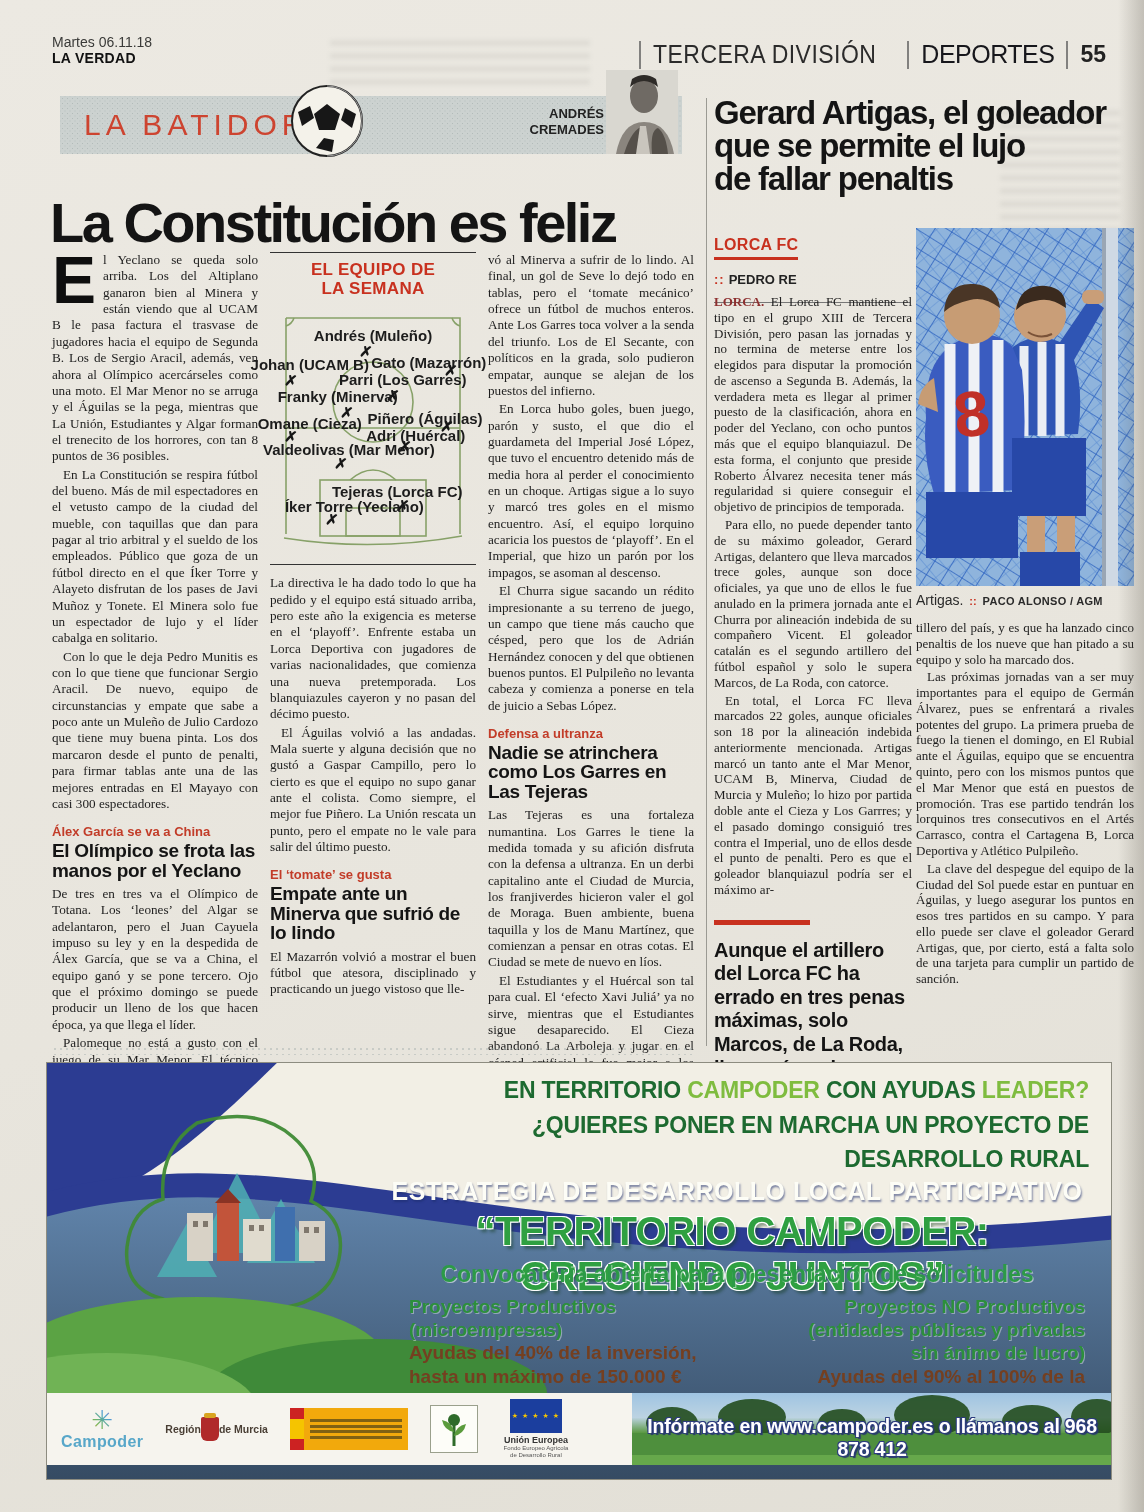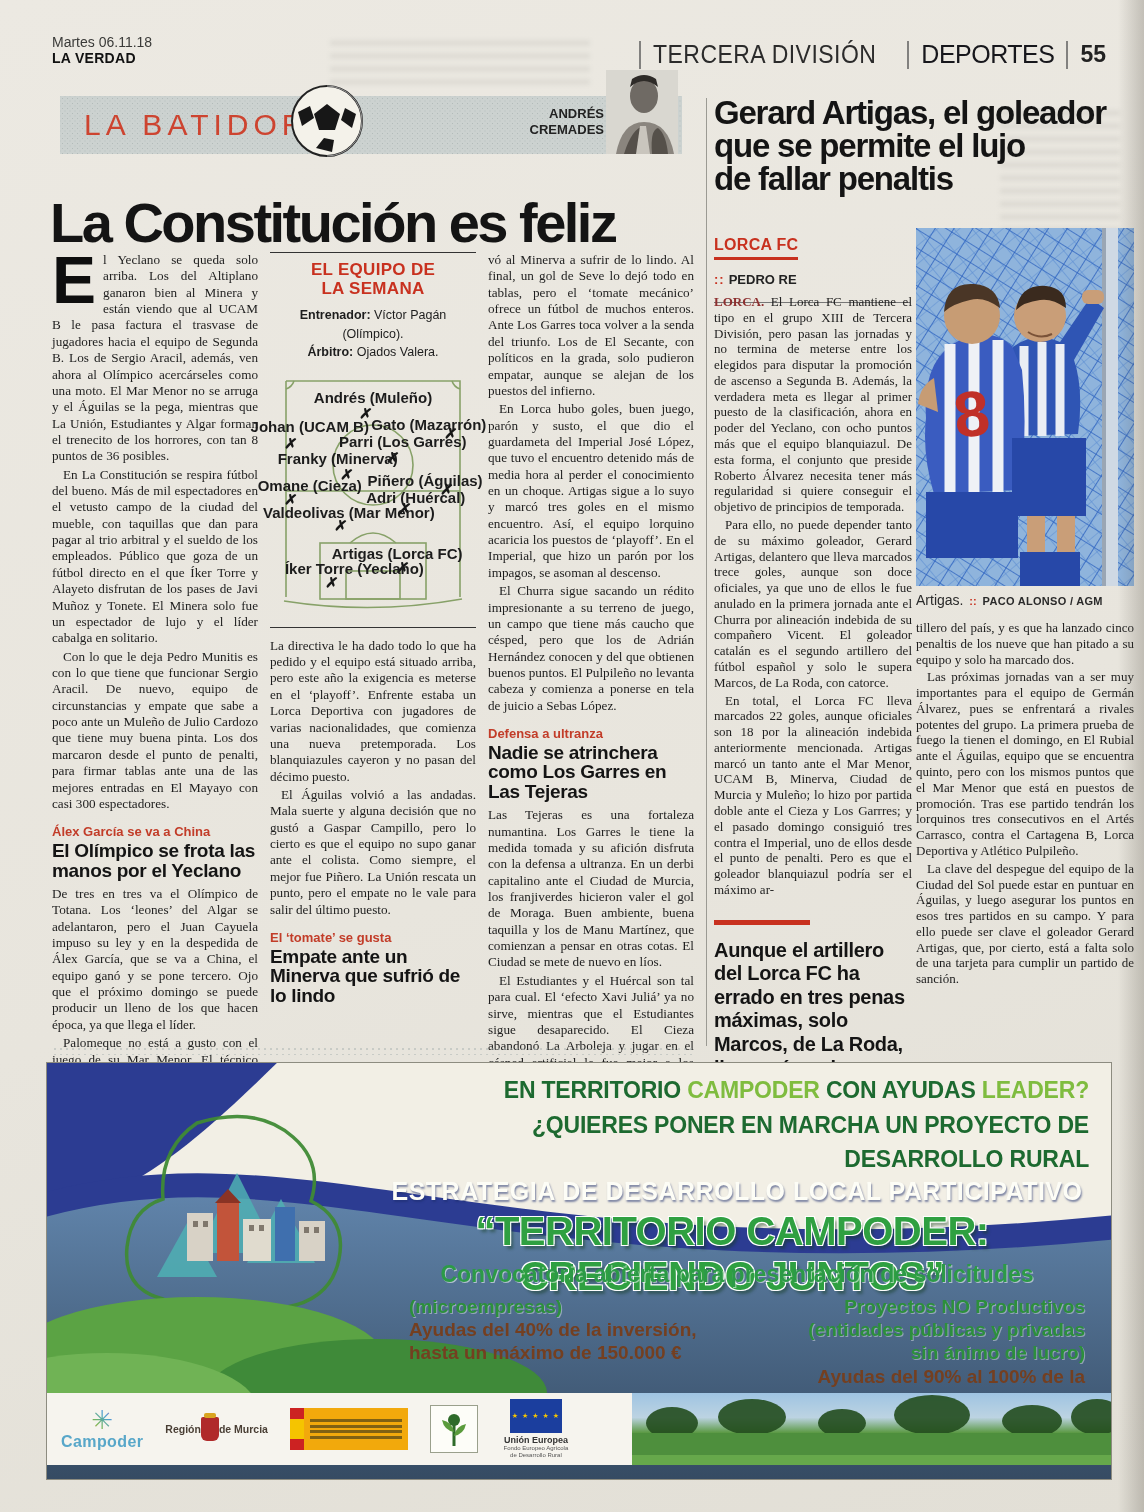--- a/index.html
+++ b/index.html
@@ -198,24 +198,20 @@
       <p class="bp">De tres en tres va el Olímpico de Totana. Los ‘leones’ del Algar se adelantaron, pero el Juan Cayuela impuso su ley y en la despedida de Álex García, que se va a China, el equipo ganó y se pone tercero. Ojo que el próximo domingo se puede producir un lleno de los que hacen época, ya que llega el líder.</p>
       <p class="bp">Palomeque no está a gusto con el juego de su Mar Menor. El técnico algareño sigue buscando más allá.</p>
     </div>
 
   <div class="col" id="col2">
     <div class="tow">
       <div class="tow-title">
         <div>EL EQUIPO DE</div>
         <div>LA SEMANA</div>
       </div>
-      <div class="tow-credits">
-        <div><b>Entrenador:</b> <span>Víctor Pagán (Olímpico).</span></div>
-        <div><b>Árbitro:</b> <span>Ojados Valera.</span></div>
-      </div>
       <div class="pitch" id="pitch">
         <svg viewBox="0 0 186 244">
           <g fill="none" stroke="#7d9a5c" stroke-width="1.6" opacity="0.9">
             <path d="M6,8 H180 V224 M6,8 V224"></path>
             <path d="M4,228 Q93,242 182,226"></path>
             <line x1="6" y1="118" x2="180" y2="118"></line>
             <circle cx="93" cy="92" r="40"></circle>
             <rect x="40" y="170" width="106" height="56"></rect>
             <rect x="66" y="198" width="54" height="28"></rect>
             <path d="M70,170 Q93,150 116,170"></path>
@@ -234,32 +230,33 @@
             <div class="pl-label" style="left: 31%; top: 35%;">Franky (Minerva)</div>
             <div class="pl-marker" style="left: 36%; top: 42%;">✗</div>
             <div class="pl-label" style="left: 16%; top: 46%;">Omane (Cieza)</div>
             <div class="pl-marker" style="left: 6%; top: 52%;">✗</div>
             <div class="pl-label" style="left: 78%; top: 44%;">Piñero (Águilas)</div>
             <div class="pl-marker" style="left: 90%; top: 48%;">✗</div>
             <div class="pl-label" style="left: 73%; top: 51%;">Adri (Huércal)</div>
             <div class="pl-marker" style="left: 67%; top: 56%;">✗</div>
             <div class="pl-label" style="left: 37%; top: 57%;">Valdeolivas (Mar Menor)</div>
             <div class="pl-marker" style="left: 33%; top: 63%;">✗</div>
-            <div class="pl-label" style="left: 63%; top: 74%;">Artigas (Lorca FC)</div>
+            <div class="pl-label" style="left: 63%; top: 74%;">Tejeras (Lorca FC)</div>
             <div class="pl-marker" style="left: 66%; top: 80%;">✗</div>
             <div class="pl-label" style="left: 40%; top: 80%;">Íker Torre (Yeclano)</div>
             <div class="pl-marker" style="left: 28%; top: 86%;">✗</div>
           </div>
       </div>
     </div>
     <div id="col2-flow">
         <p class="bp">La directiva le ha dado todo lo que ha pedido y el equipo está situado arriba, pero este año la exigencia es meterse en el ‘playoff’. Enfrente estaba un Lorca Deportiva con jugadores de varias nacionalidades, que comienza una nueva pretemporada. Los blanquiazules cayeron y no pasan del décimo puesto.</p>
         <p class="bp">El Águilas volvió a las andadas. Mala suerte y alguna decisión que no gustó a Gaspar Campillo, pero lo cierto es que el equipo no supo ganar ante el colista. Como siempre, el mejor fue Piñero. La Unión rescata un punto, pero el empate no le vale para salir del último puesto.</p>
         <div class="kicker">El ‘tomate’ se gusta</div>
         <div class="subhead">Empate ante un Minerva que sufrió de lo lindo</div>
+        <p class="bp">El Mazarrón volvió a mostrar el buen fútbol que atesora, disciplinado y practicando un juego vistoso que lle-</p>
       </div>
   </div>
 
   <div class="col" id="col3">
       <p class="bp">vó al Minerva a sufrir de lo lindo. Al final, un gol de Seve lo dejó todo en tablas, pero el ‘tomate mecánico’ ofrece un fútbol de muchos enteros. Ante Los Garres toca volver a la senda del triunfo. Los de El Secante, con políticos en la grada, solo pudieron empatar, aunque se alejan de los puestos del infierno.</p>
       <p class="bp">En Lorca hubo goles, buen juego, parón y susto, el que dio el guardameta del Imperial José López, que tuvo el encuentro detenido más de media hora al perder el conocimiento en un choque. Artigas sigue a lo suyo y marcó tres goles en el mismo encuentro. Así, el equipo lorquino acaricia los puestos de ‘playoff’. En el Imperial, que hizo un parón por los impagos, se asoman al descenso.</p>
       <p class="bp">El Churra sigue sacando un rédito impresionante a su terreno de juego, un campo que tiene más caucho que césped, pero que los de Adrián Hernández conocen y del que obtienen buenos puntos. El Pulpileño no levanta cabeza y comienza a ponerse en tela de juicio a Sebas López.</p>
       <div class="kicker">Defensa a ultranza</div>
       <div class="subhead">Nadie se atrinchera como Los Garres en Las Tejeras</div>
       <p class="bp">Las Tejeras es una fortaleza numantina. Los Garres le tiene la medida tomada y su afición disfruta con la defensa a ultranza. En un derbi capitalino ante el Ciudad de Murcia, los franjiverdes hicieron valer el gol de Moraga. Buen ambiente, buena taquilla y los de Manu Martínez, que comienzan a pensar en otras cotas. El Ciudad se mete de nuevo en líos.</p>
@@ -396,20 +393,21 @@
         <span class="lt">LEADER?</span>
       </div>
       <div>¿QUIERES PONER EN MARCHA UN PROYECTO DE DESARROLLO RURAL</div>
     </div>
 
     <div class="ad-strategy">ESTRATEGIA DE DESARROLLO LOCAL PARTICIPATIVO</div>
     <div class="ad-title">“TERRITORIO CAMPODER: CRECIENDO JUNTOS”</div>
     <div class="ad-subtitle">Convocatoria abierta para presentación de solicitudes</div>
 
     <div class="ad-colL">
+      <div class="ad-green">Proyectos Productivos</div>
       <div class="ad-green">(microempresas)</div>
       <div class="ad-brown">Ayudas del 40% de la inversión,</div>
       <div class="ad-brown">hasta un máximo de 150.000 €</div>
     </div>
     <div class="ad-colR">
       <div class="ad-green">Proyectos NO Productivos</div>
       <div class="ad-green">(entidades públicas y privadas</div>
       <div class="ad-green">sin ánimo de lucro)</div>
       <div class="ad-brown">Ayudas del 90% al 100% de la</div>
       <div class="ad-brown">inversión, hasta un máximo de</div>
@@ -424,20 +422,21 @@
             <ellipse cx="120" cy="24" rx="34" ry="18"></ellipse>
           <ellipse cx="210" cy="30" rx="24" ry="14"></ellipse>
             <ellipse cx="300" cy="22" rx="38" ry="20"></ellipse>
           <ellipse cx="400" cy="28" rx="30" ry="16"></ellipse>
             <ellipse cx="465" cy="24" rx="26" ry="18"></ellipse>
         </g>
         <rect y="40" width="479" height="32" fill="#4e8f3d"></rect>
         <rect y="62" width="479" height="10" fill="#66a84b"></rect>
       </svg>
     </div>
+    <div class="ad-contact">Infórmate en www.campoder.es o llámanos al 968 878 412</div>
 
     <div class="ad-logos">
       <div class="logo-campoder">
         <div class="star">✳</div>
         <div class="txt">Campoder</div>
       </div>
       <div class="logo-murcia">
         <span>Región</span>
         <span class="shield"></span>
         <span>de Murcia</span>

